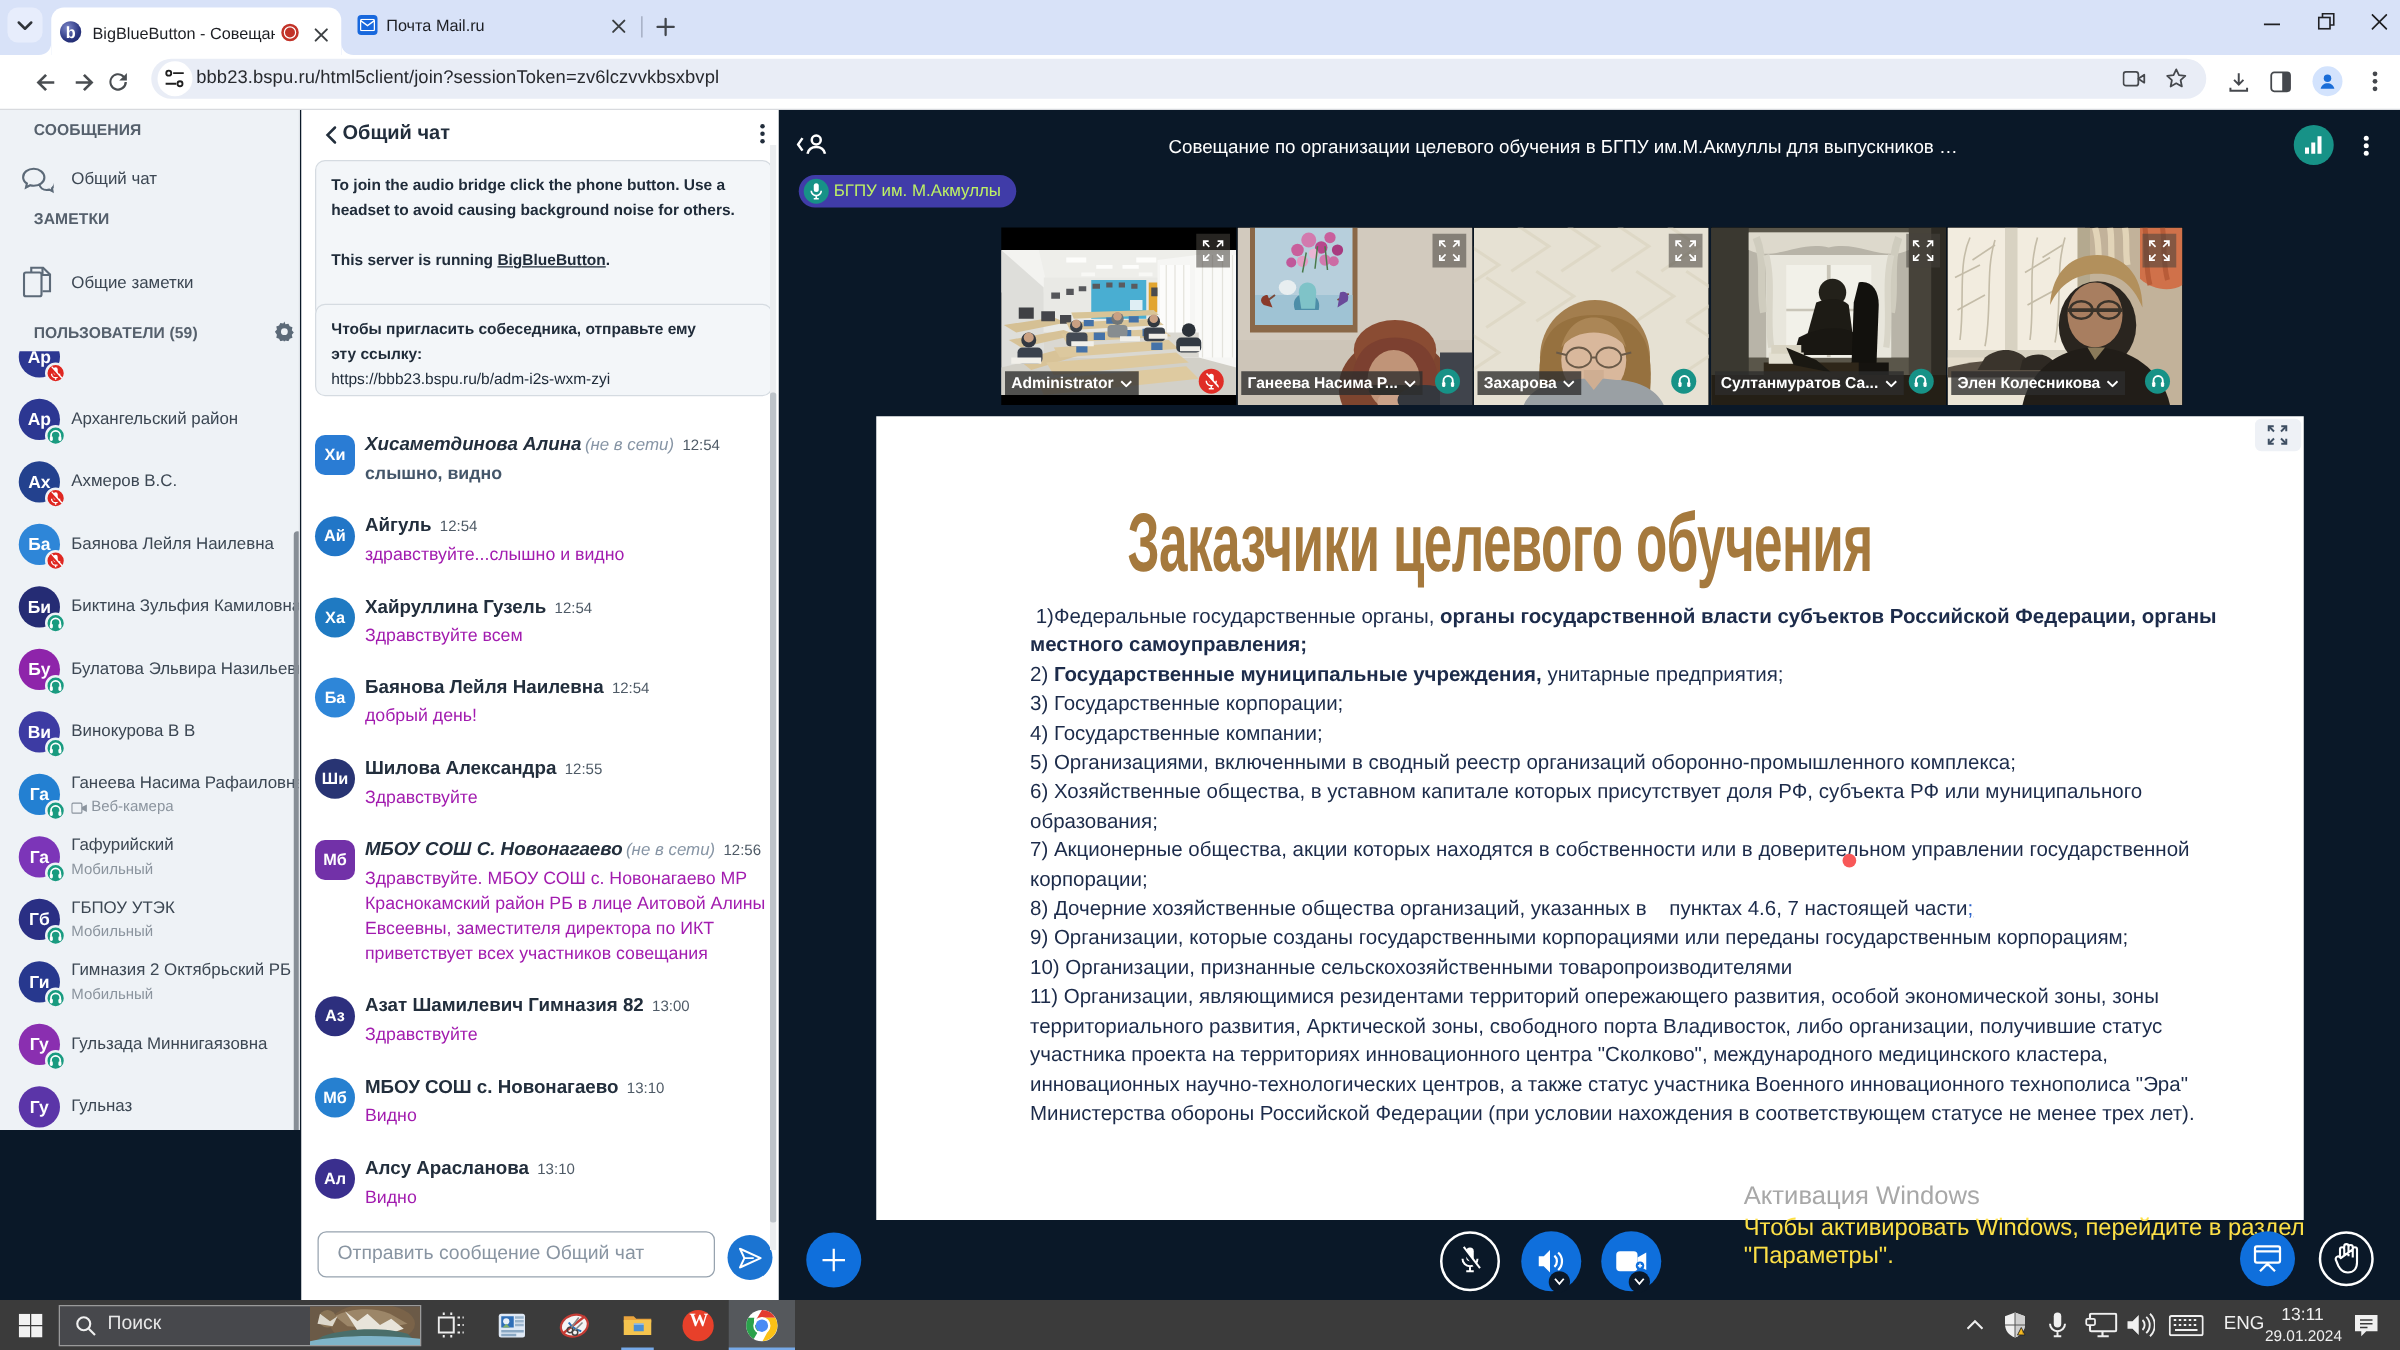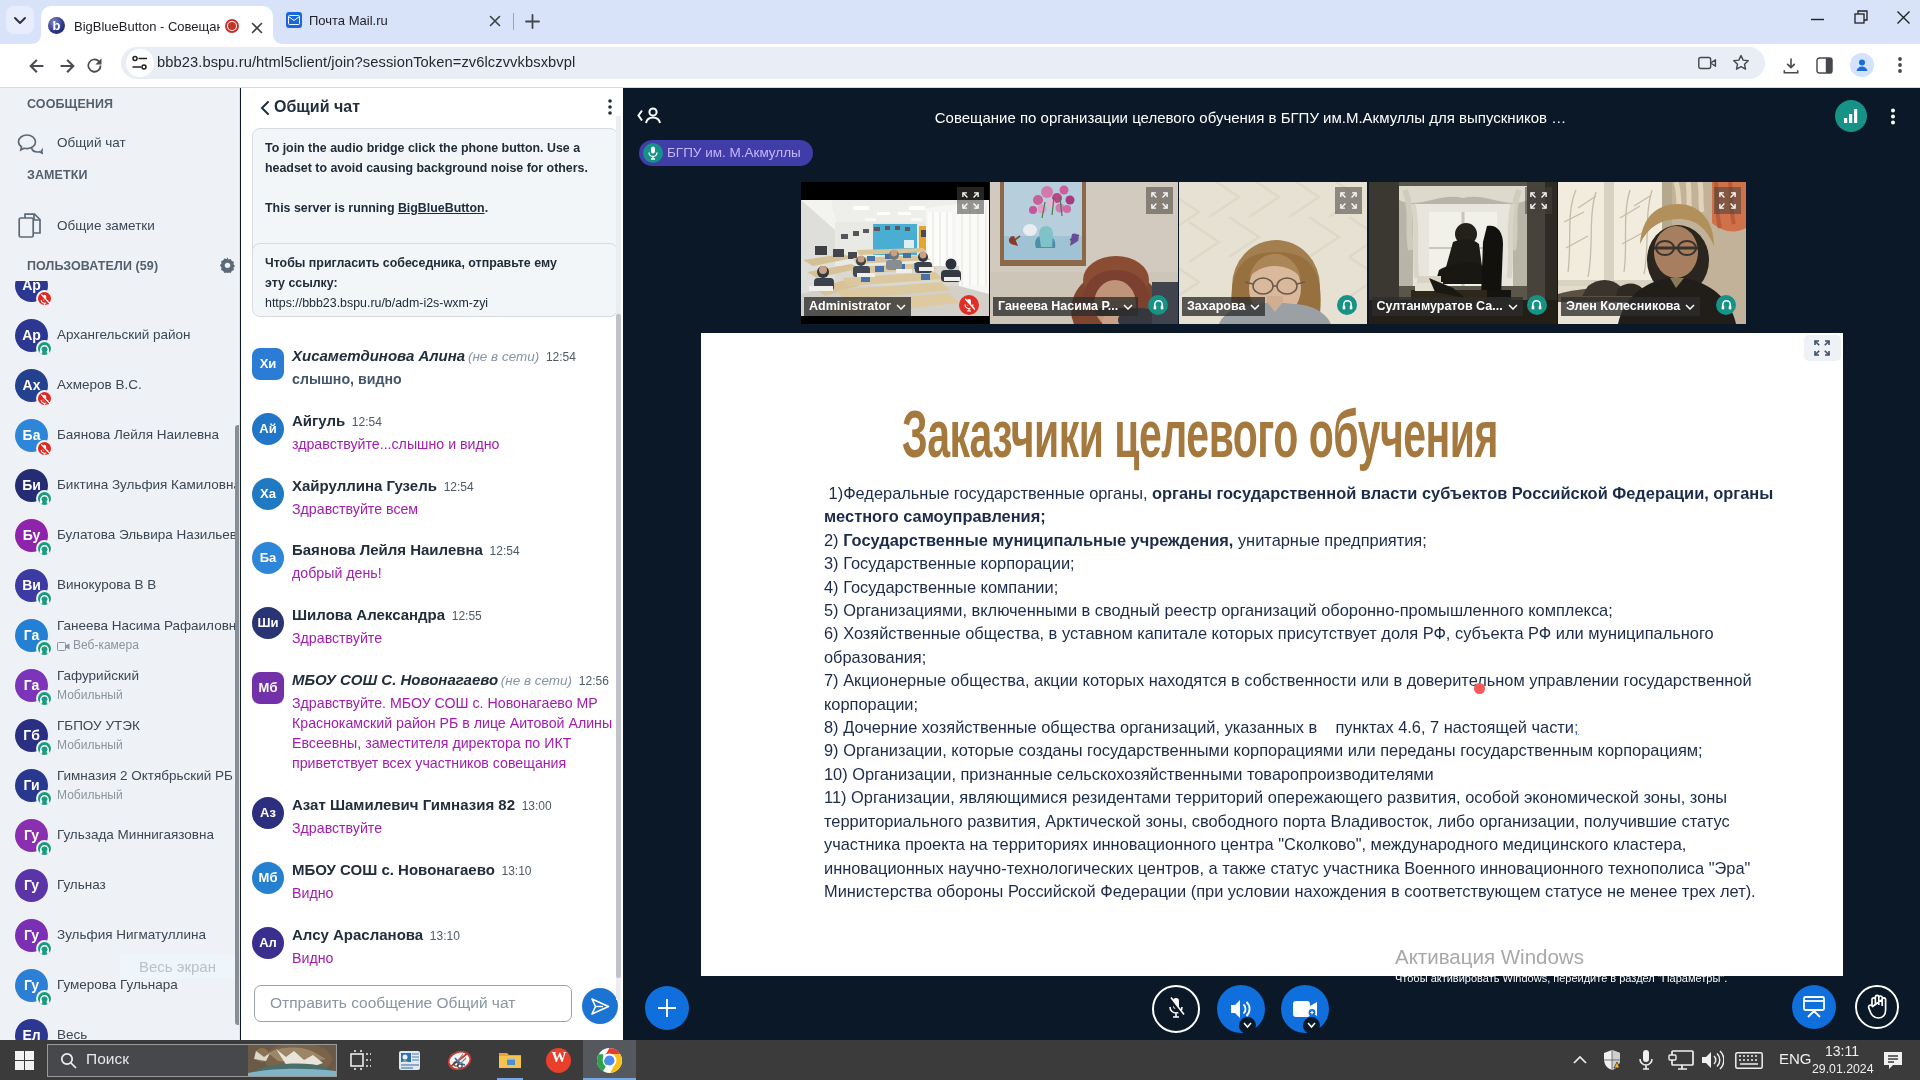--- a/index.html
+++ b/index.html
@@ -10,21 +10,21 @@
 #chevbtn{position:absolute;left:6px;top:6px;width:28px;height:28px;border-radius:8px;background:#e7edfc}
 #tab1{position:absolute;left:41px;top:6px;width:232px;height:38px;background:#fff;border-radius:10px 10px 0 0}
 .tabtxt{font-size:13px;color:#1d1f24;white-space:nowrap;overflow:hidden}
 #winctl{position:absolute;top:0;right:0;height:40px}
 
 #toolbar{position:absolute;left:0;top:44px;width:1920px;height:43px;background:#fff}
 #omnibox{position:absolute;left:121px;top:3px;width:1644px;height:32px;border-radius:16px;background:#e9edf6}
 #bbbdivider{position:absolute;left:0;top:87px;width:1920px;height:1px;background:#d8dade}
 
 #app{position:absolute;left:0;top:88px;width:1920px;height:952px;background:#0a1828;overflow:hidden}
-#sidebar{position:absolute;left:0;top:0;width:240px;height:952px;background:#eef2f6;border-right:1px solid #dfe3e8;overflow:hidden}
+#sidebar{position:absolute;left:0;top:0;width:240px;height:816px;background:#eef2f6;border-right:1px solid #dfe3e8;overflow:hidden}
 #chatpanel{position:absolute;left:241px;top:0;width:382px;height:952px;background:#fff;overflow:hidden}
 .sechead{font-size:12.5px;font-weight:bold;color:#55606c;letter-spacing:.1px}
 .uname{font-size:13.5px;color:#3c4753;white-space:nowrap}
 .usub{font-size:12px;color:#8b949e;white-space:nowrap}
 .avatar{position:absolute;width:33px;height:33px;border-radius:50%;color:#fff;font-size:14px;font-weight:bold;text-align:center;line-height:33px}
 .badge{position:absolute;width:17px;height:17px;border-radius:50%;border:2px solid #eef2f6}
 .msgbox{position:absolute;left:11px;width:366px;background:#f3f6f9;border:1px solid #d5dbe1;border-radius:8px;font-weight:bold;font-size:12.4px;color:#202c3a;line-height:20px;padding:9px 12px}
 .cavatar{position:absolute;left:11px;width:32px;height:32px;color:#fff;font-size:13px;font-weight:bold;text-align:center;line-height:32px}
 .cname{font-size:15px;font-weight:bold;color:#222e3c}
 .ctime{font-size:12px;color:#4e5a66}
@@ -332,21 +332,21 @@
     <svg class="abs" style="left:1843px;top:20px" width="16" height="16" viewBox="0 0 16 16">
         <rect x="1" y="10" width="3.2" height="5" fill="#fff"></rect>
         <rect x="6" y="6" width="3.2" height="9" fill="#fff"></rect>
         <rect x="11" y="1" width="3.2" height="14" fill="#fff"></rect>
       </svg>
     <svg class="abs" style="left:1886px;top:20px" width="14" height="17" viewBox="0 0 14 17">
         <circle cx="7" cy="2.5" r="2" fill="#fff"></circle>
         <circle cx="7" cy="8.5" r="2" fill="#fff"></circle>
         <circle cx="7" cy="14.5" r="2" fill="#fff"></circle>
       </svg>
-    <div class="abs" style="left:639px;top:52px;height:26px;border-radius:13px;background:#403ca8;color:#c4b5fd;font-size:13.5px;line-height:26px;padding:0 12px 0 28px">БГПУ им. М.Акмуллы</div>
+    <div class="abs" style="left:639px;top:52px;height:26px;border-radius:13px;background:#403ca8;color:#bef264;font-size:13.5px;line-height:26px;padding:0 12px 0 28px">БГПУ им. М.Акмуллы</div>
     <div class="abs" style="left:643px;top:55px;width:20px;height:20px;border-radius:50%;background:#179287"></div>
     <svg class="abs" style="left:648px;top:58px" width="10" height="14" viewBox="0 0 10 14">
         <rect x="3" y="0.5" width="4" height="7" rx="2" fill="#fff"></rect>
         <path d="M1 6.5a4 4 0 0 0 8 0M5 10.5V13M3 13h4" fill="none" stroke="#fff" stroke-width="1.3"></path>
       </svg>
     <div id="videos">
     <div class="vtile" style="left:801px;top:94px">
     <svg width="188" height="116" viewBox="0 0 188 116" style="position:absolute;left:0;top:18px">
 <rect width="188" height="116" fill="#e7e7e3"></rect>
 <rect x="0" y="0" width="188" height="34" fill="#f3f3f0"></rect>
@@ -639,21 +639,21 @@
       <div class="bodyline">10) Организации, признанные сельскохозяйственными товаропроизводителями</div>
       <div class="bodyline">11) Организации, являющимися резидентами территорий опережающего развития, особой экономической зоны, зоны</div>
       <div class="bodyline">территориального развития, Арктической зоны, свободного порта Владивосток, либо организации, получившие статус</div>
       <div class="bodyline">участника проекта на территориях инновационного центра "Сколково", международного медицинского кластера,</div>
       <div class="bodyline">инновационных научно-технологических центров, а также статус участника Военного инновационного технополиса "Эра"</div>
       <div class="bodyline">Министерства обороны Российской Федерации (при условии нахождения в соответствующем статусе не менее трех лет).</div>
       </div>
       <div class="abs" style="left:773px;top:350px;width:11px;height:11px;border-radius:50%;background:#f85858"></div>
       <div class="abs" style="left:694px;top:612px;color:#a8a8a8;font-size:20.5px">Активация Windows</div>
     </div>
-    <div class="abs" style="left:1395px;top:884px;color:#ffffff;font-size:11px">Чтобы активировать Windows, перейдите в раздел "Параметры".</div>
+    <div class="abs" style="left:1395px;top:884px;color:#fde047;font-size:19px">Чтобы активировать Windows, перейдите в раздел "Параметры".</div>
     <div class="abs" style="left:645px;top:898px;width:44px;height:44px;border-radius:50%;background:#0f6fdc"></div>
     <svg class="abs" style="left:657px;top:910px" width="20" height="20" viewBox="0 0 20 20">
         <path d="M10 1v18M1 10h18" stroke="#fff" stroke-width="1.8"></path>
       </svg>
     <div class="abs" style="left:1152px;top:897px;width:48px;height:48px;border-radius:50%;border:2.5px solid #fff"></div>
     <svg class="abs" style="left:1167px;top:908px" width="18" height="26" viewBox="0 0 18 26">
         <rect x="6" y="2" width="6" height="11" rx="3" fill="#fff"></rect>
         <path d="M3 11a6 6 0 0 0 12 0M9 17v4M6 21h6" fill="none" stroke="#fff" stroke-width="1.6"></path>
         <path d="M2.5 2.5l13 17" stroke="#0a1828" stroke-width="3"></path>
         <path d="M4 1.5l13 17" stroke="#fff" stroke-width="1.6"></path>

